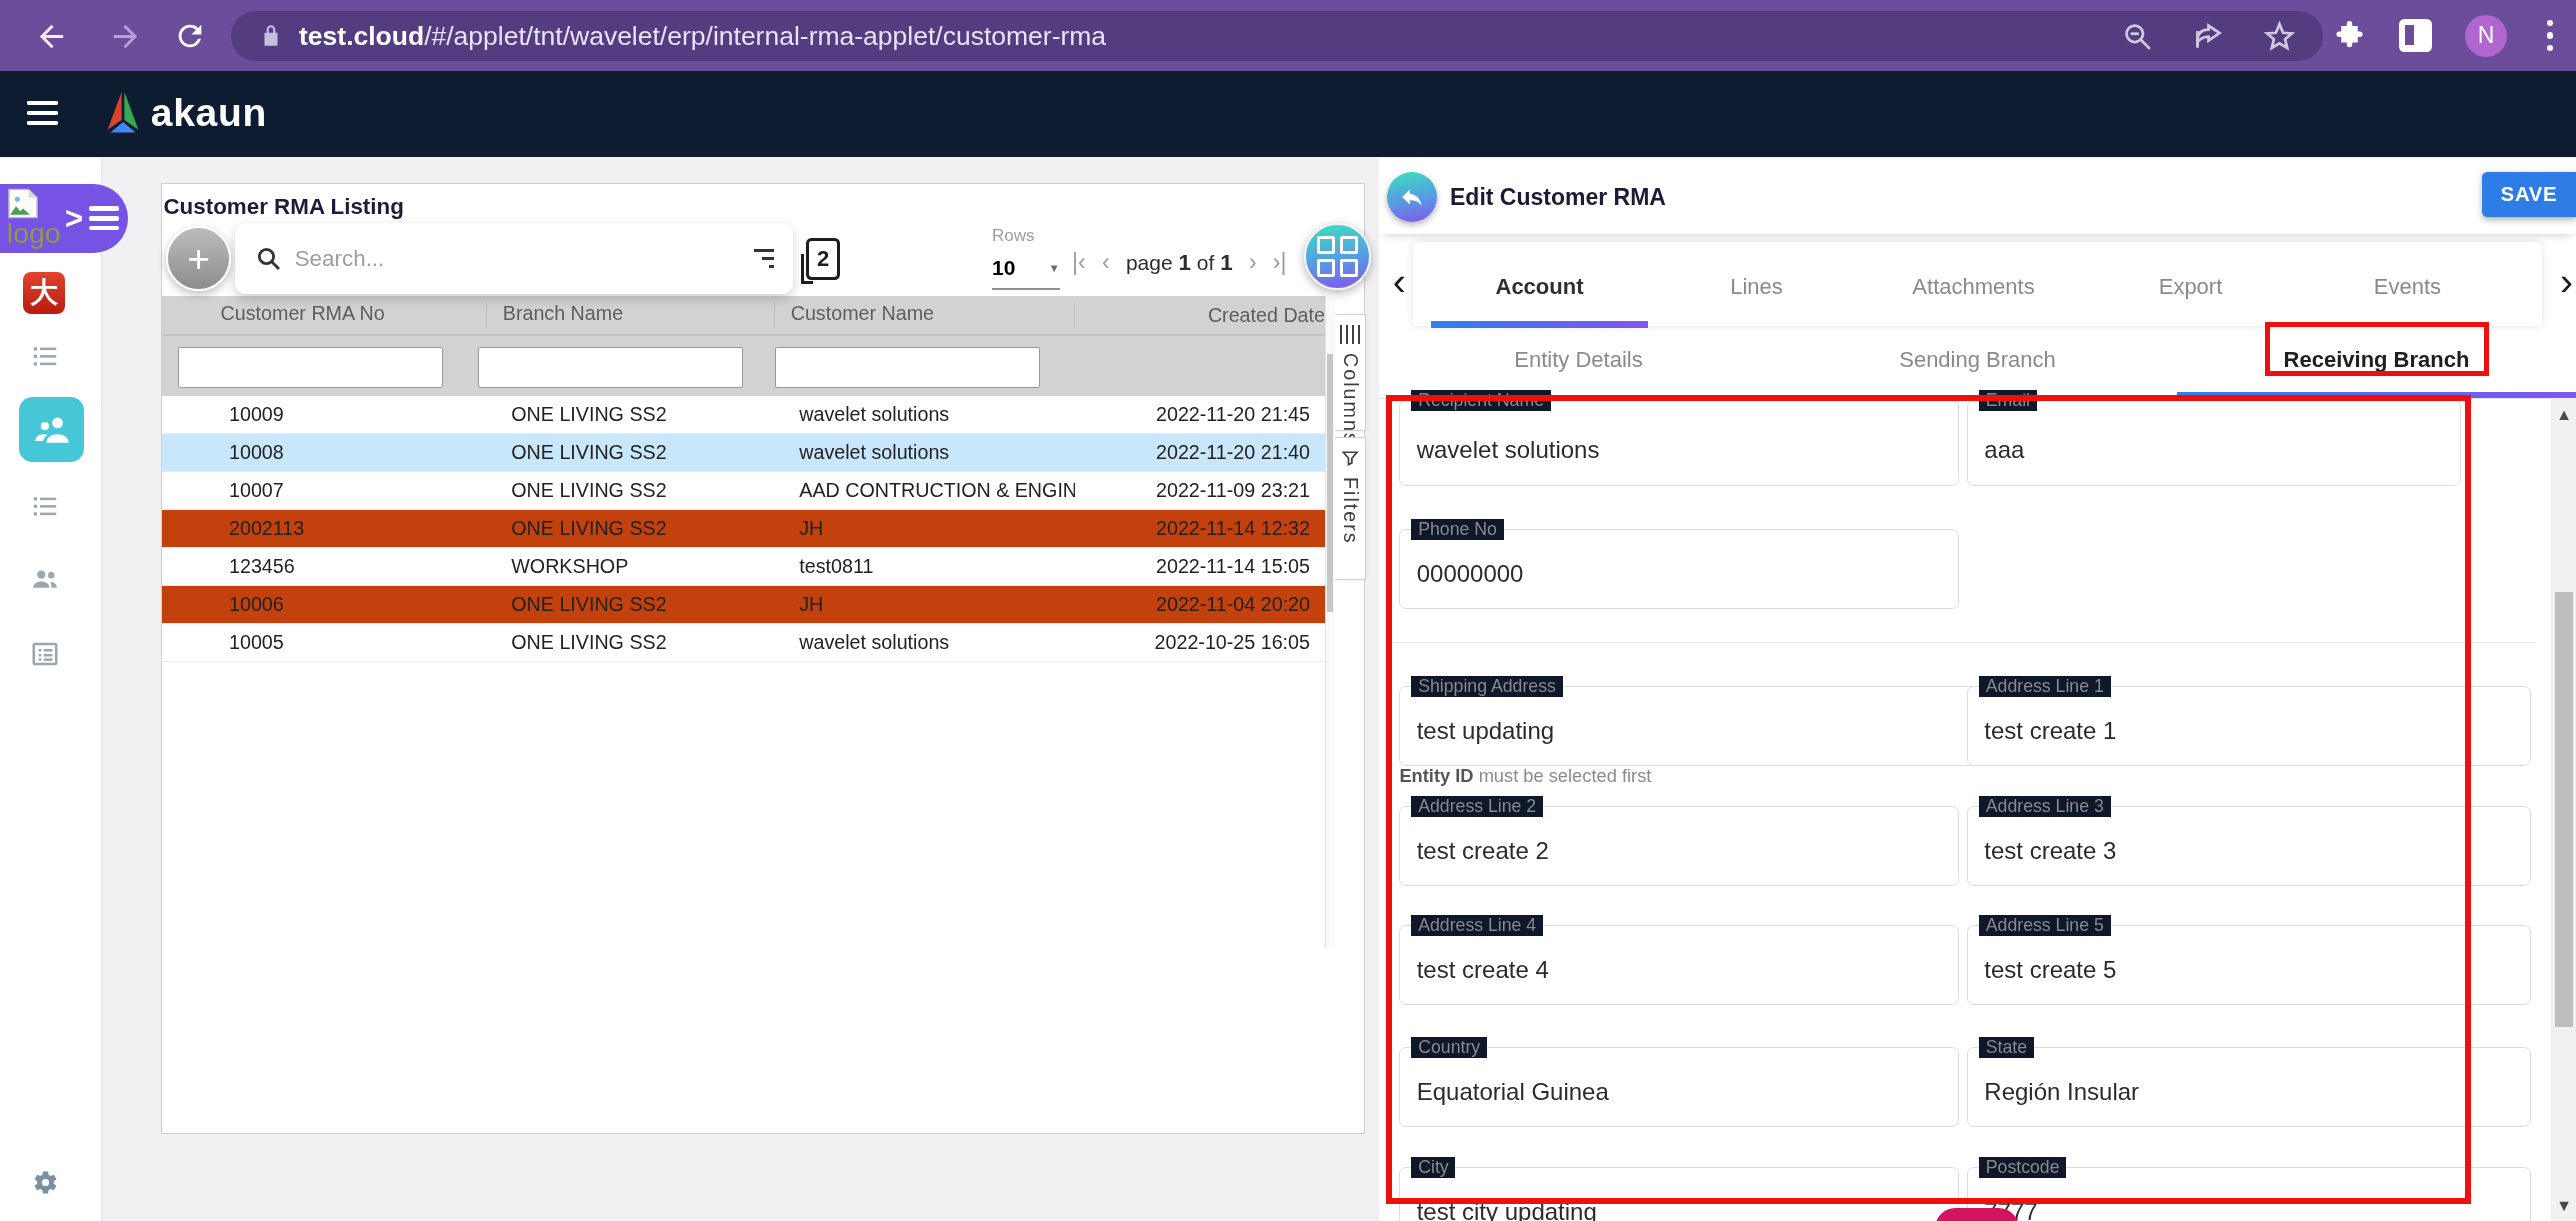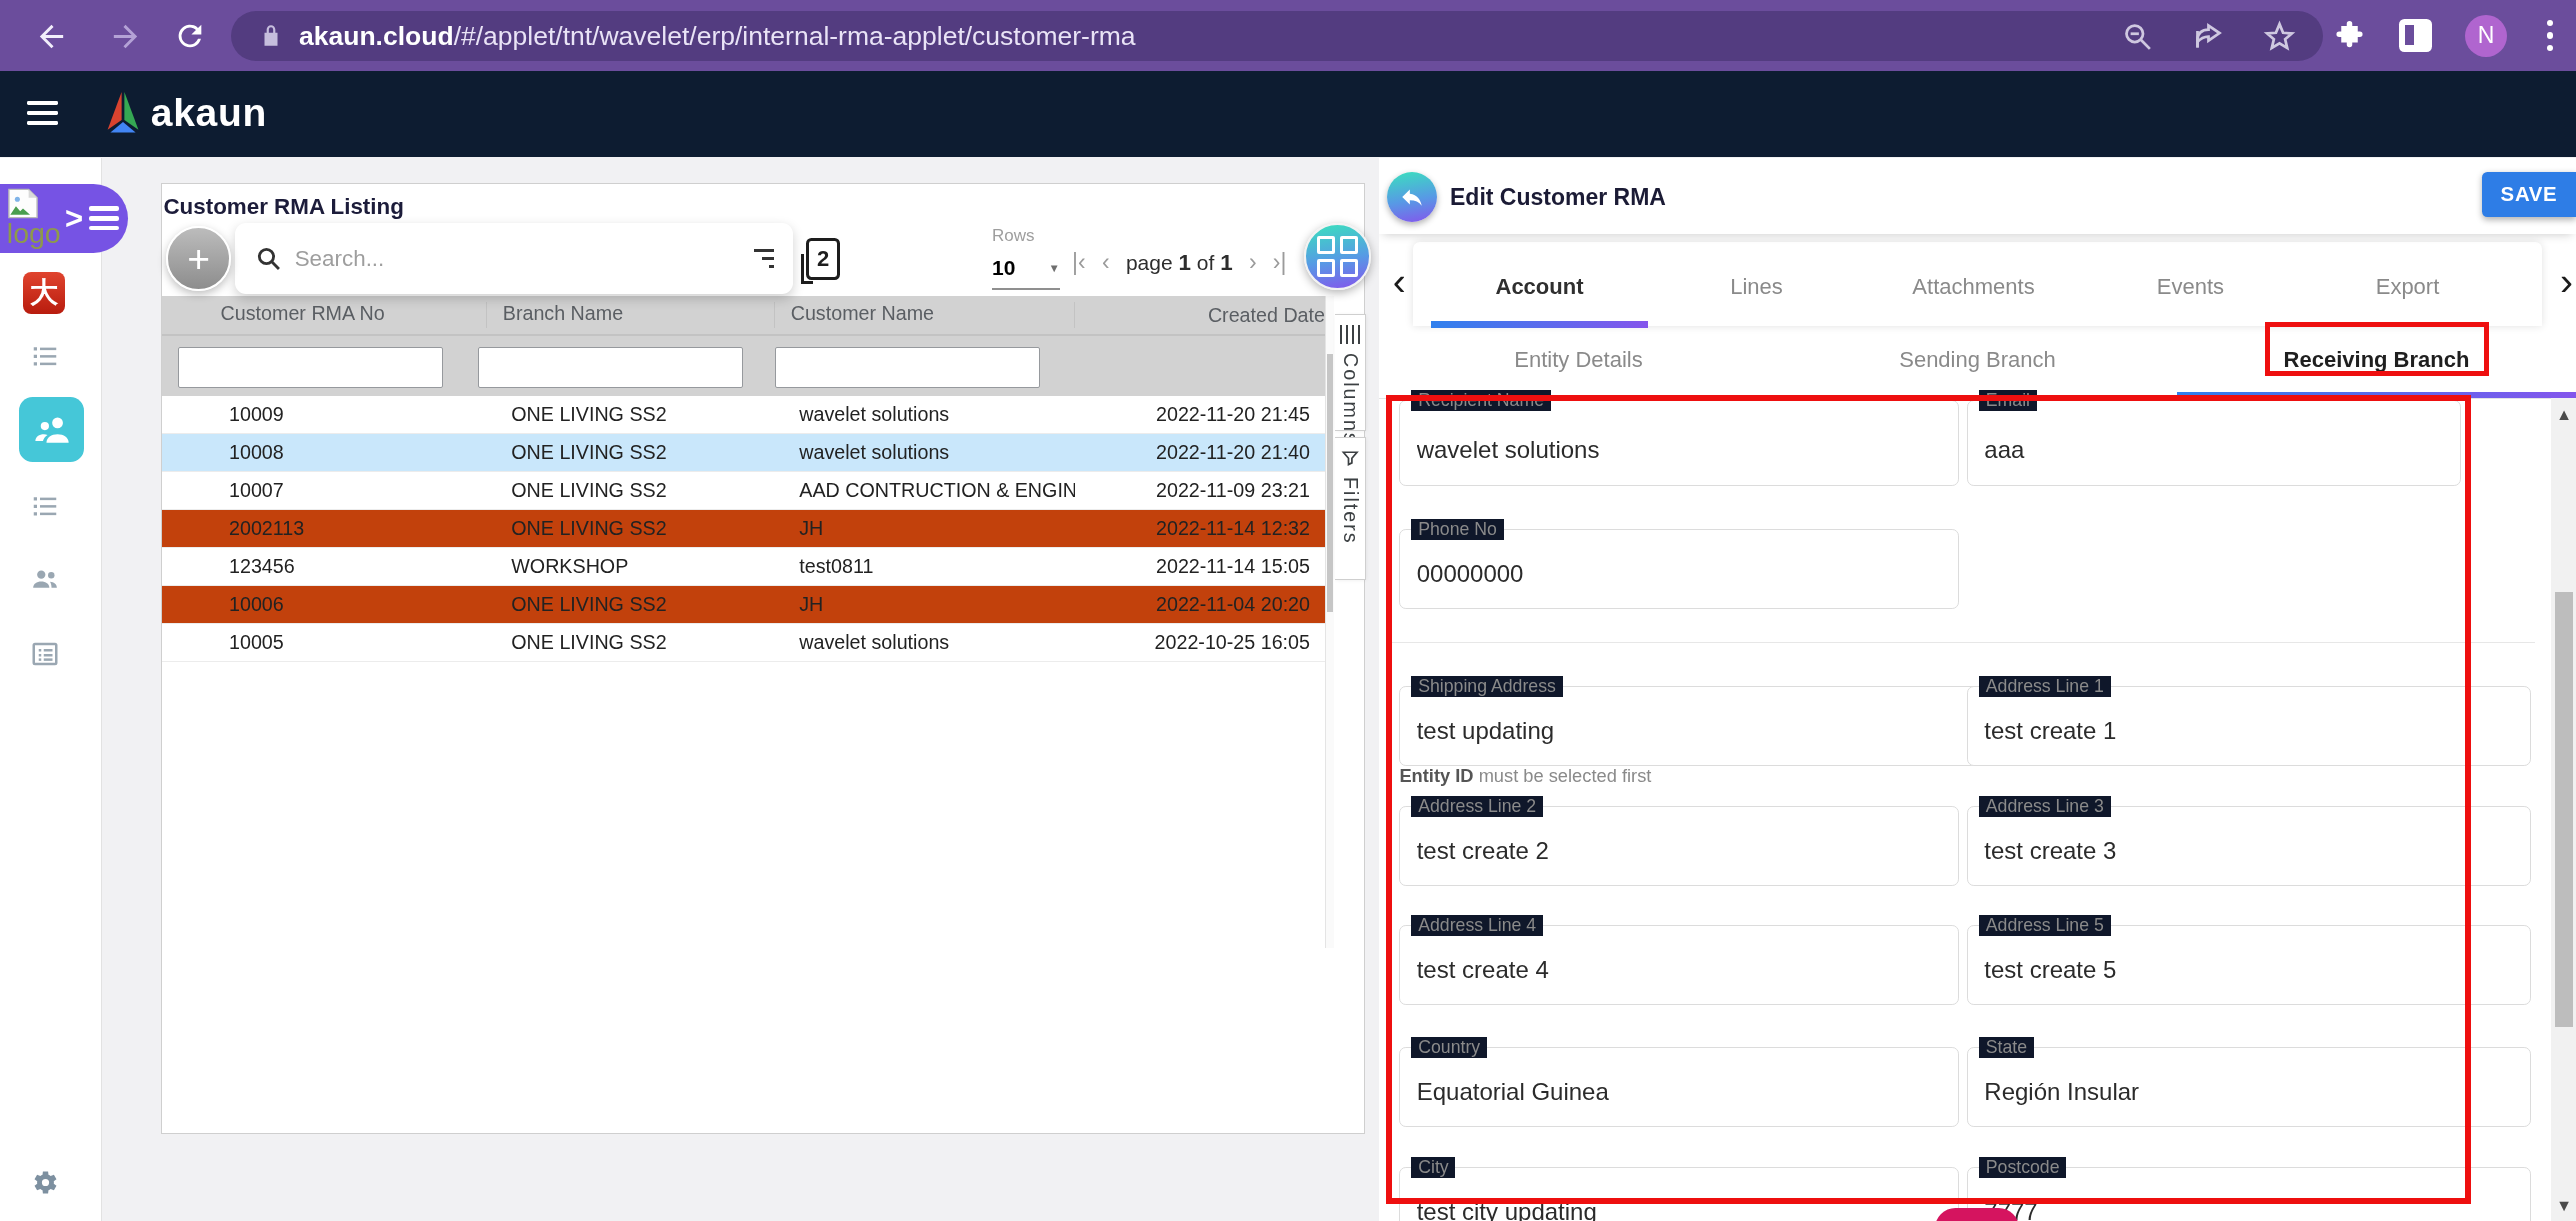--- a/index.html
+++ b/index.html
@@ -179,21 +179,21 @@
       <svg width="34" height="34" viewBox="0 0 24 24">
           <path d="M17.65 6.35A8 8 0 1 0 19.73 14h-2.08A6 6 0 1 1 12 6c1.66 0 3.14.69 4.22 1.78L13 11h7V4z" fill="#fff"></path>
         </svg>
     </div>
     <div class="url-pill">
       <span>
         <svg width="26" height="26" viewBox="0 0 24 24">
             <path d="M12 2a4 4 0 0 0-4 4v3H6v12h12V9h-2V6a4 4 0 0 0-4-4zm-2 7V6a2 2 0 1 1 4 0v3z" fill="#c6bedd"></path>
           </svg>
       </span>
-      <span class="url-text"><span class="host">akaun.cloud</span><span>/#/applet/tnt/wavelet/erp/internal-rma-applet/customer-rma</span></span>
+      <span class="url-text"><span class="host">test.cloud</span><span>/#/applet/tnt/wavelet/erp/internal-rma-applet/customer-rma</span></span>
       <span class="pill-right">
         <span>
           <svg width="33" height="33" viewBox="0 0 24 24" fill="none" stroke="#cfc8e0" stroke-width="2">
               <circle cx="10" cy="10" r="6"></circle>
               <line x1="7" y1="10" x2="13" y2="10"></line>
               <line x1="14.6" y1="14.6" x2="21" y2="21"></line>
             </svg>
         </span>
         <span>
           <svg width="33" height="33" viewBox="0 0 24 24" fill="none" stroke="#cfc8e0" stroke-width="2">
@@ -453,22 +453,22 @@
       <button class="save-btn">SAVE</button>
     </div>
 
     <div class="tab-card"></div>
     <div class="tab-chev" style="left:6.8px">‹</div>
     <div class="tab-chev" style="left:1174px">›</div>
     <div class="tabs">
       <div class="tab active">Account</div>
       <div class="tab">Lines</div>
       <div class="tab">Attachments</div>
+      <div class="tab">Export</div>
       <div class="tab">Events</div>
-      <div class="tab">Export</div>
     </div>
     <div class="tab-underline"></div>
 
     <div class="subtabs">
       <div class="subtab">Entity Details</div>
       <div class="subtab">Sending Branch</div>
       <div class="subtab active">Receiving Branch</div>
     </div>
     <div class="subtab-underline"></div>
     <div class="subtab-divider"></div>

